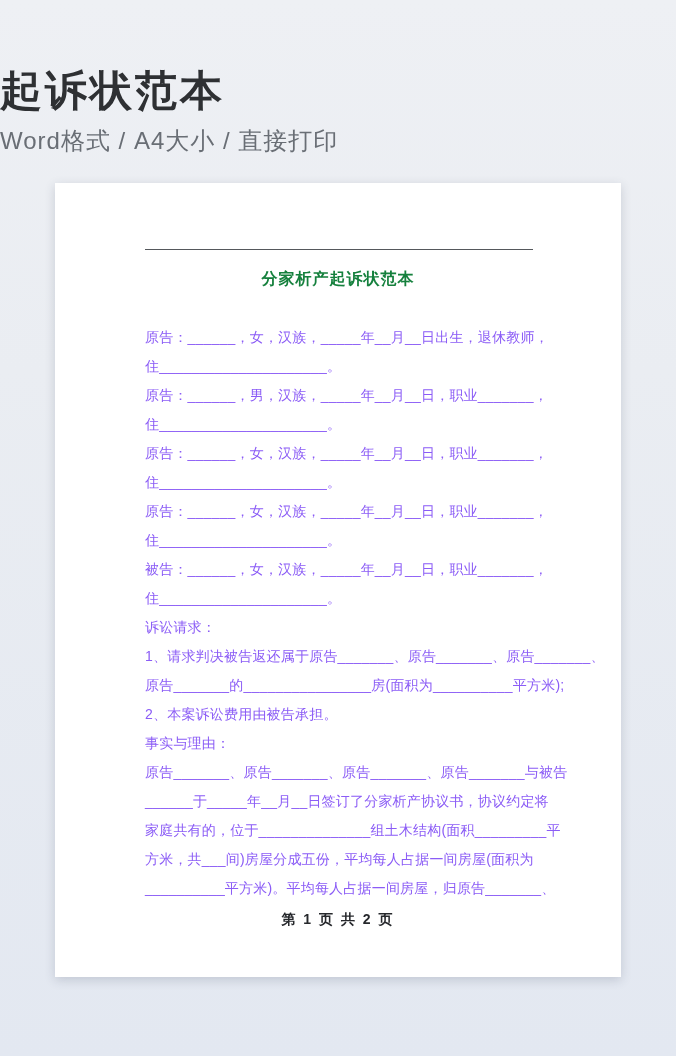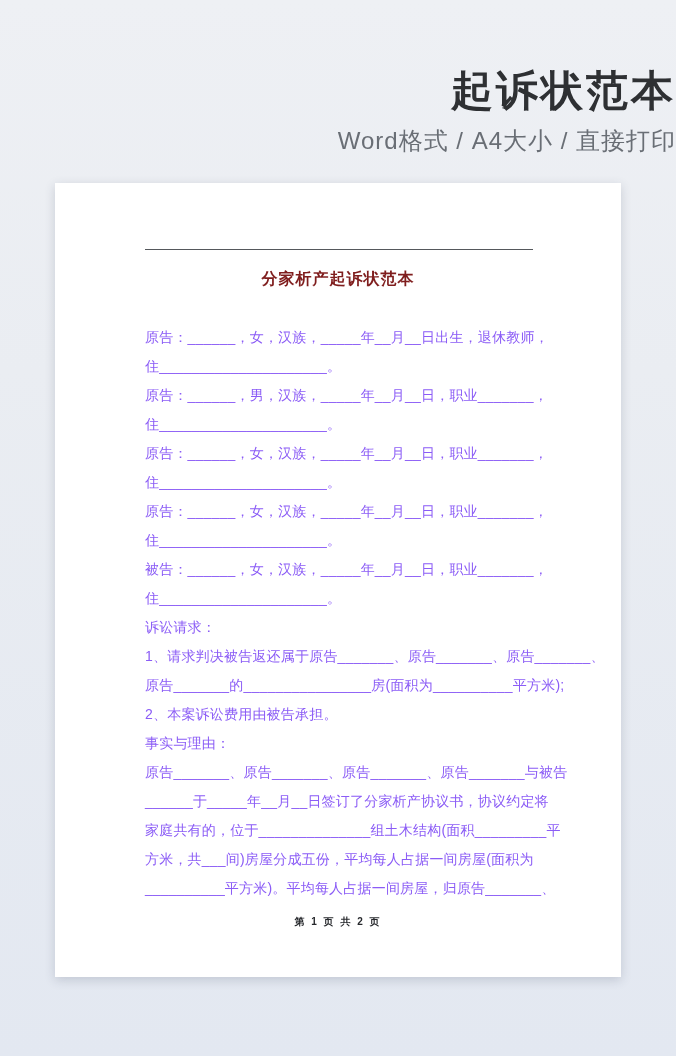--- a/index.html
+++ b/index.html
@@ -11,22 +11,21 @@
   body {
     background: linear-gradient(180deg, #eef0f4 0%, #eaedf2 35%, #e3e8f1 100%);
     position: relative;
   }
 
   
   .header {
     position: absolute;
     top: 0; left: 0;
     width: 676px;
-    text-align: right;
-    padding-left: 11px;
+    text-align: left;
   }
   .header-title {
     margin-top: 68px;
     font-size: 42px;
     font-weight: bold;
     color: #2e3033;
     letter-spacing: 3px;
     line-height: 1.1;
   }
   .header-subtitle {
@@ -50,42 +49,42 @@
     width: 388px; height: 0;
     border-top: 1px solid #55585c;
   }
   .doc-title {
     position: absolute;
     top: 86px; left: 0;
     width: 100%;
     text-align: center;
     font-size: 16px;
     font-weight: bold;
-    color: #7f1d1d;
+    color: #15803d;
     letter-spacing: 1px;
   }
   .doc-body {
     position: absolute;
     top: 140px; left: 90px;
     width: 392px;
   }
   .line {
     height: 29px;
     line-height: 29px;
     font-size: 14px;
     color: #8b5cf6;
     white-space: nowrap;
     letter-spacing: 0.2px;
   }
   .page-footer {
     position: absolute;
     bottom: 48px; left: 0;
     width: 100%;
     text-align: center;
-    font-size: 10px;
+    font-size: 14px;
     font-weight: bold;
     color: #26282c;
     letter-spacing: 2px;
   }
 </style>
 </head>
 <body>
 
 <div class="header">
   <div class="header-title">起诉状范本</div>

